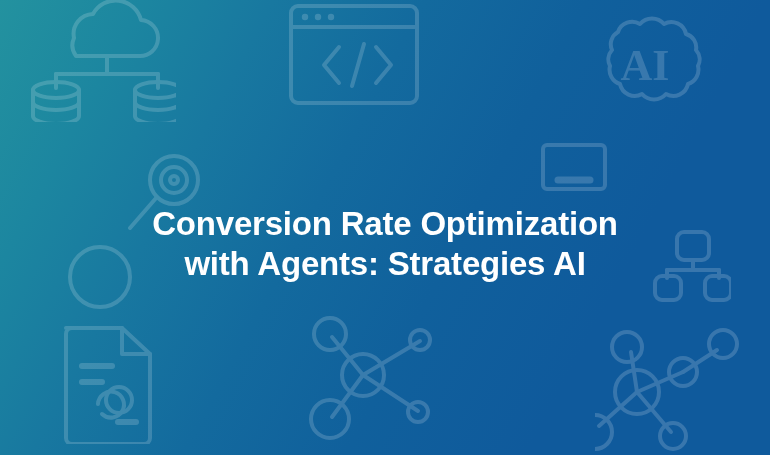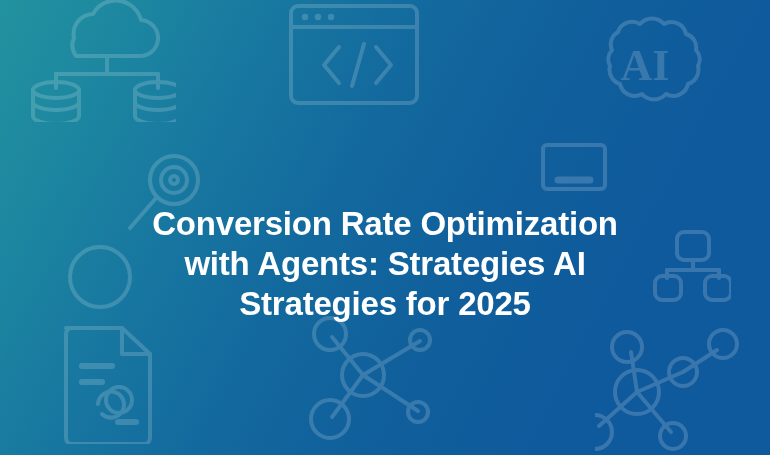--- a/index.html
+++ b/index.html
@@ -207,16 +207,15 @@
         <circle cx="78" cy="116" r="13"></circle>
         <circle cx="128" cy="24" r="14"></circle>
       </svg>
     </div>
 
   </div>
 
   <div class="title-block">
     <span class="title-line">Conversion Rate Optimization</span>
     <span class="title-line">with Agents: Strategies AI</span>
-    <span class="title-line">Strategies for 2025</span>
   </div>
 
 </div>
 
 </body></html>

